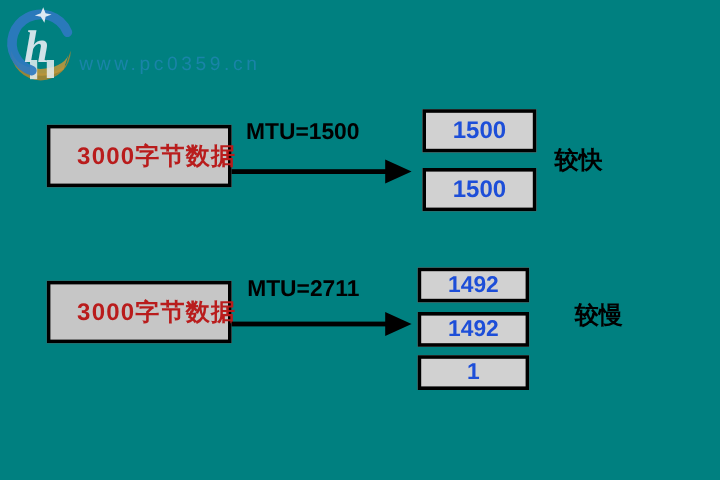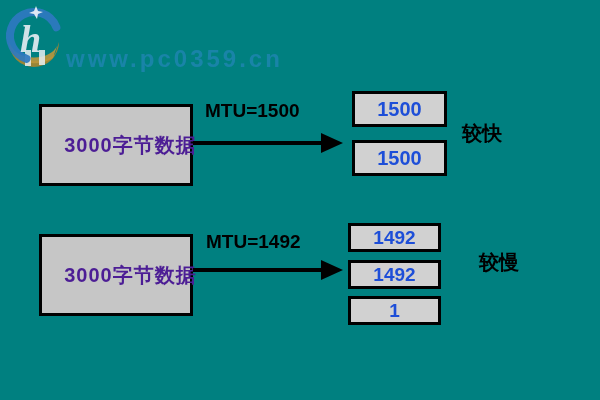--- a/index.html
+++ b/index.html
@@ -29,41 +29,41 @@
     font-size: 30px;
     font-weight: bold;
     letter-spacing: 4px;
     color: rgba(28, 103, 190, 0.82);
     white-space: nowrap;
   }
   .wm-url {
     position: absolute;
     left: 66px;
     top: 45px;
-    font-size: 24px;
-    font-weight: bold;
+    font-size: 16px;
+    font-weight: normal;
     letter-spacing: 3px;
     color: rgba(26, 132, 170, 0.95);
     white-space: nowrap;
   }
 
   
   .src-box {
     position: absolute;
     left: 39px;
     width: 154px;
-    height: 82px;
+    height: 52px;
     background: #c6c6c6;
     border: 3px solid #000;
     display: flex;
     align-items: center;
     justify-content: center;
     font-size: 20px;
     font-weight: bold;
-    color: #4c1d95;
+    color: #b91c1c;
     letter-spacing: 1px;
     white-space: nowrap;
     padding-left: 29px;
   }
   .src-box.row1 { top: 104px; }
   .src-box.row2 { top: 234px; }
 
   .mtu-label {
     position: absolute;
     font-size: 19px;
@@ -154,21 +154,21 @@
   <div class="arrow-line row1"></div>
   <div class="arrow-head row1"></div>
 
   <div class="frag-box r1 f0">1500</div>
   <div class="frag-box r1 f1">1500</div>
 
   <div class="speed-label row1">较快</div>
 
   <div class="src-box row2">3000字节数据</div>
 
-  <div class="mtu-label row2">MTU=1492</div>
+  <div class="mtu-label row2">MTU=2711</div>
 
   <div class="arrow-line row2"></div>
   <div class="arrow-head row2"></div>
 
   <div class="frag-box r2 f0">1492</div>
   <div class="frag-box r2 f1">1492</div>
   <div class="frag-box r2 f2">1</div>
 
   <div class="speed-label row2">较慢</div>
 

